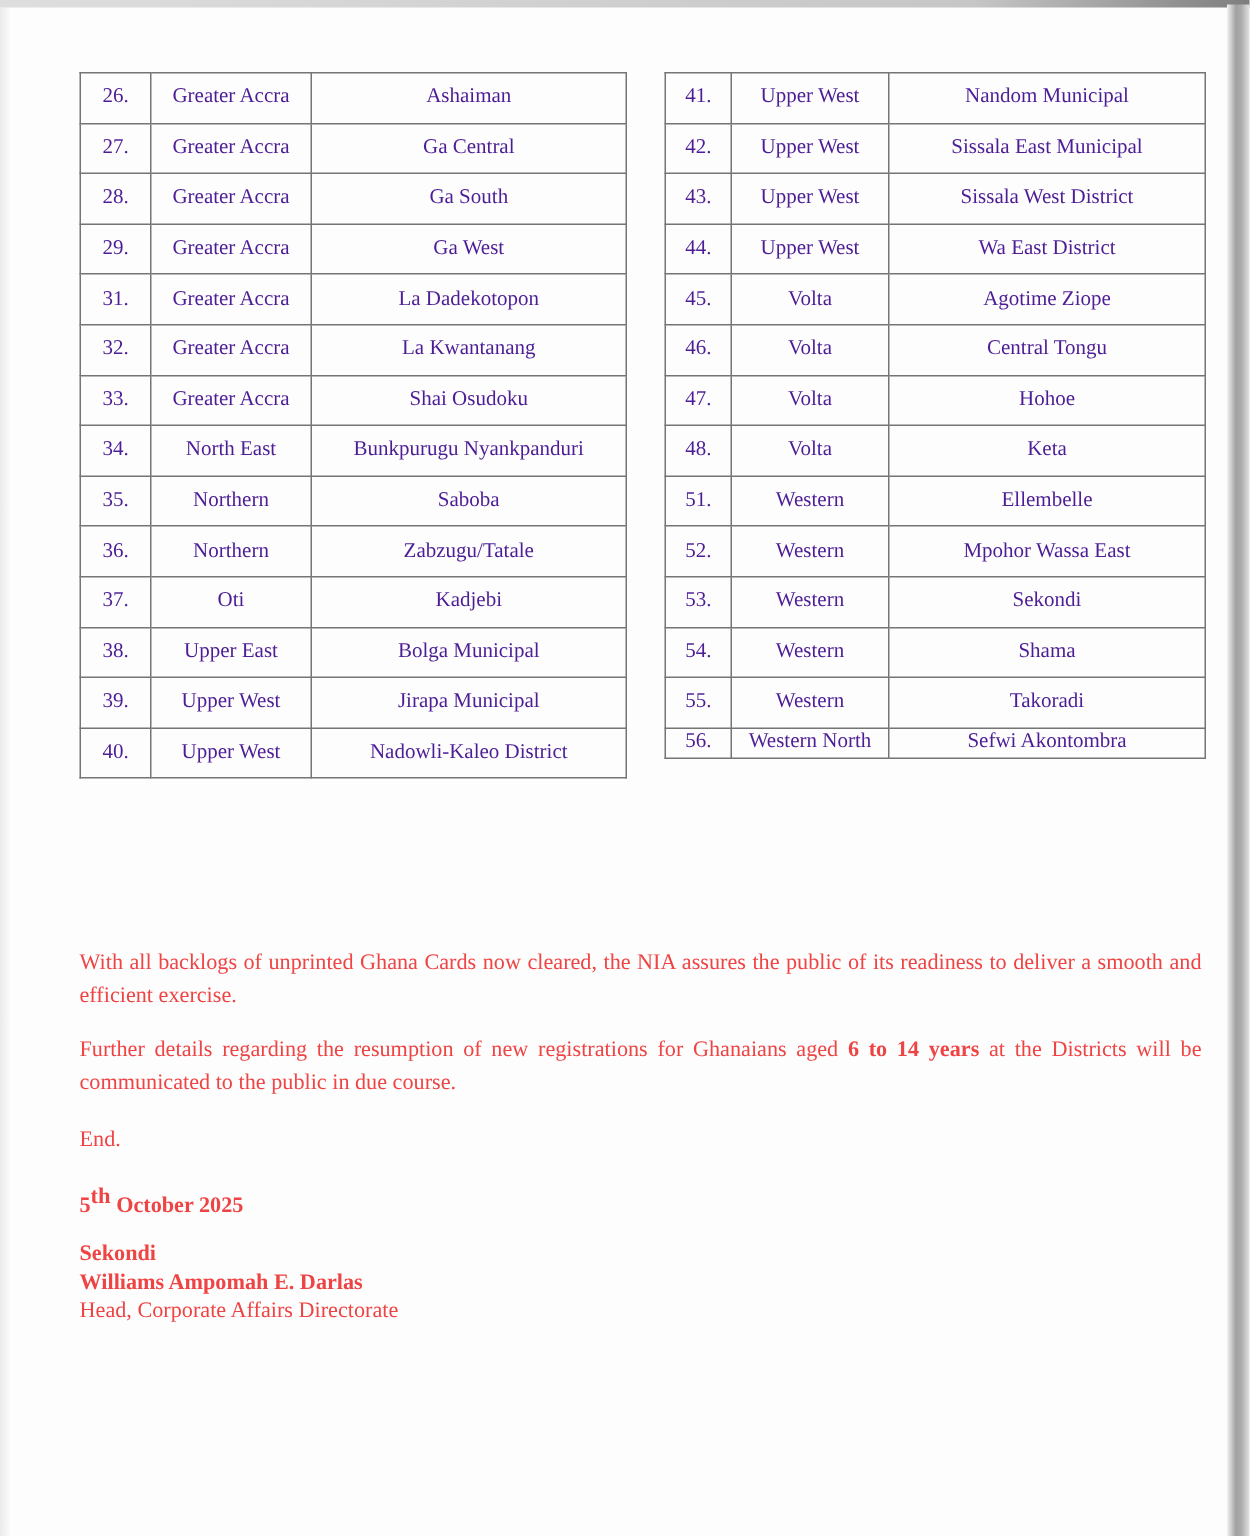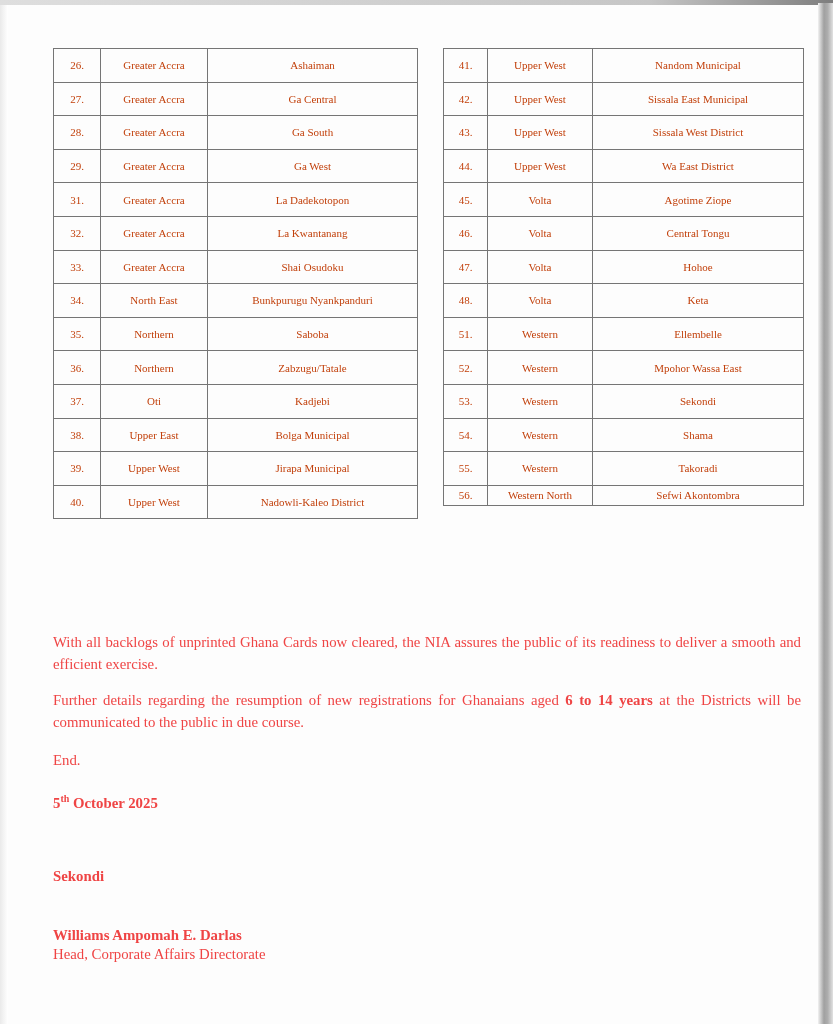--- a/index.html
+++ b/index.html
@@ -22,22 +22,22 @@
   }
   .edge-left {
     position:absolute; top:5px; left:0; width:8px; height:1019px;
     background:linear-gradient(to right,#eaeaea,#ffffff);
   }
   
   table.districts {
     position:absolute;
     border-collapse:collapse;
     table-layout:fixed;
-    font-size:11px;
-    color:#c2410c;
+    font-size:14px;
+    color:#4c1d95;
     border:1.5px solid #666;
   }
   #left-table  { left:53px;  top:48px; width:364px; }
   #right-table { left:443px; top:48px; width:360px; }
   table.districts td {
     border:1px solid #757575;
     text-align:center;
     vertical-align:middle;
     padding:0 2px;
     overflow:hidden;
@@ -49,23 +49,23 @@
   
   .textblock {
     position:absolute; left:53px; width:748px;
     font-size:14.8px; line-height:21.5px; color:#ef4444;
   }
   .justified { text-align:justify; }
   #para1 { top:632px; }
   #para2 { top:690px; }
   #end-line  { top:750px; }
   #date-line { top:788px; font-weight:bold; }
-  #date-line sup { font-size:10px; }
+  #date-line sup { font-size:15px; }
   #sig-block { top:827px; line-height:19px; }
-  .bold { font-weight:bold;margin-top:40px; }
+  .bold { font-weight:bold; }
 </style>
 </head>
 <body>
 
 <div class="edge-left"></div>
 <div class="edge-top"></div>
 <div class="edge-right"></div>
 
 <table class="districts" id="left-table">
   <colgroup>

